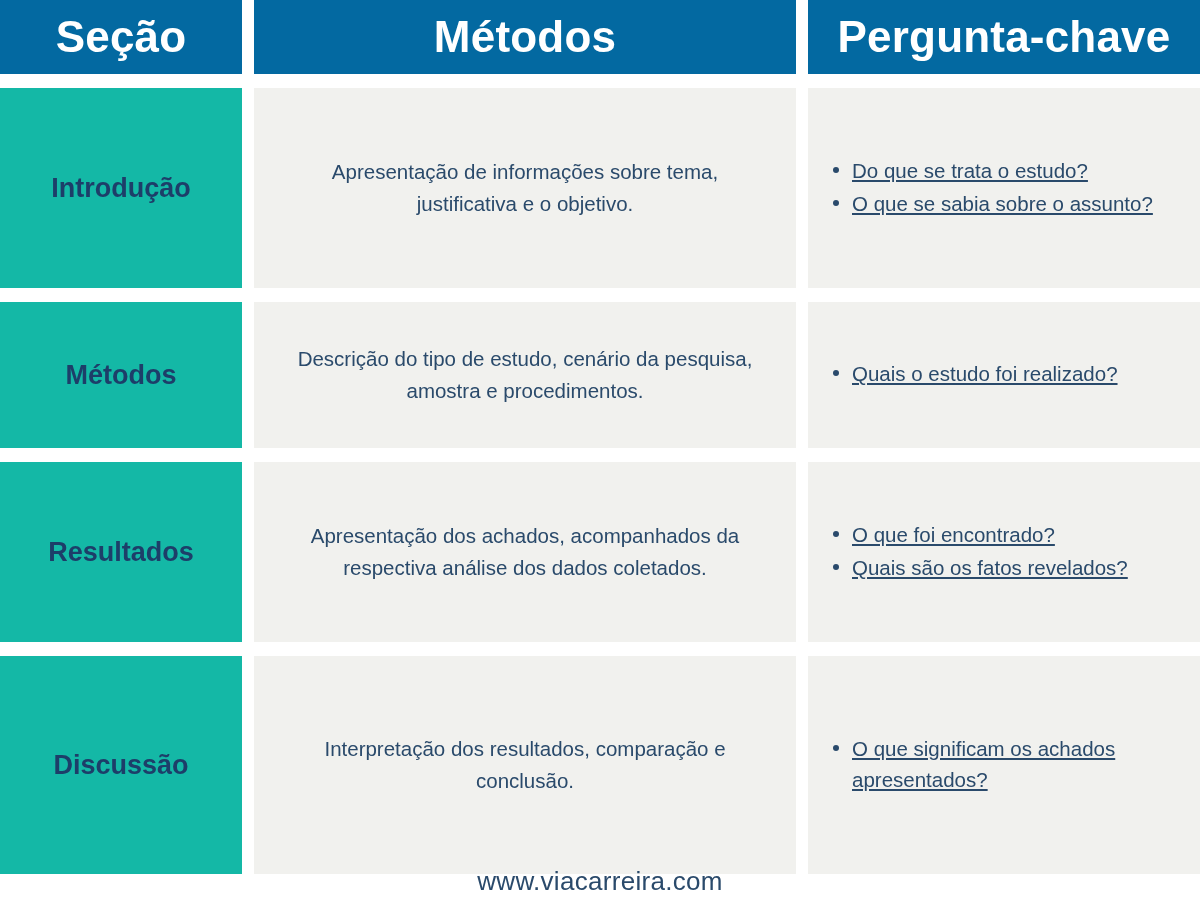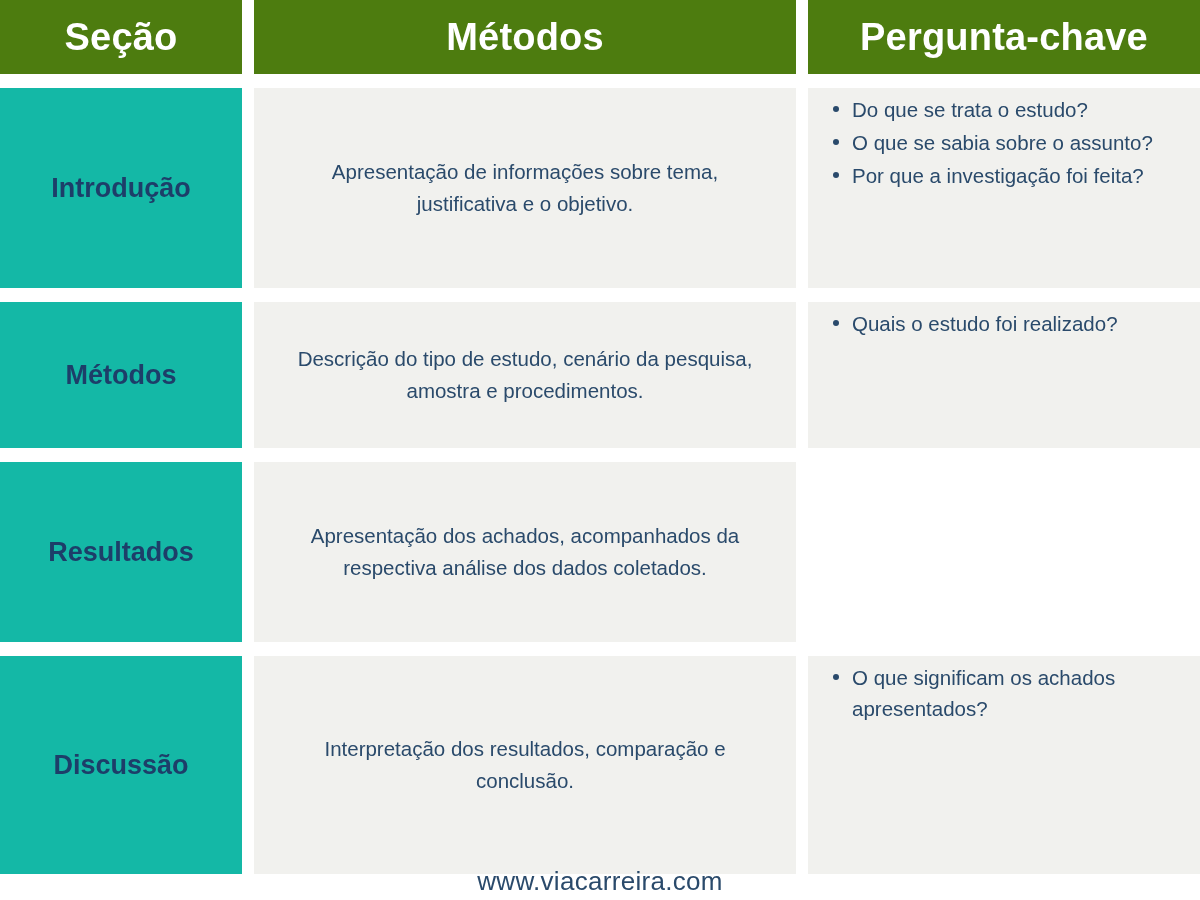--- a/index.html
+++ b/index.html
@@ -23,27 +23,27 @@
   }
 
   
   .header-row {
     display: flex;
     width: 1200px;
     height: 74px;
     gap: 12px;
   }
   .header-cell {
-    background: #4d7c0f;
+    background: #0369a1;
     color: #ffffff;
     display: flex;
     align-items: center;
     justify-content: center;
     font-weight: bold;
-    font-size: 38px;
+    font-size: 44px;
     letter-spacing: 0.2px;
     box-sizing: border-box;
   }
   .col-1 { width: 242px; flex: 0 0 242px; }
   .col-2 { width: 542px; flex: 0 0 542px; }
   .col-3 { width: 392px; flex: 0 0 392px; }
 
   
   .body-rows {
     display: flex;
@@ -81,24 +81,26 @@
     text-align: center;
     font-size: 20.5px;
     line-height: 1.55;
     padding: 6px 28px;
     box-sizing: border-box;
   }
   .cell-question {
     background: #f1f1ee;
     color: #2a4a6b;
     display: flex;
+    align-items: center;
     font-size: 20.5px;
     line-height: 1.52;
     padding: 6px 18px 6px 10px;
     box-sizing: border-box;
+    text-decoration: underline;
   }
   .q-list {
     margin: 0;
     padding-left: 34px;
     list-style: none;
   }
   .q-list li {
     position: relative;
     margin: 0 0 2px 0;
   }
@@ -145,41 +147,46 @@
 
     <div class="data-row row-h-1">
       <div class="cell-section col-1">Introdução</div>
       <div class="cell-content col-2">
         <span>Apresentação de informações sobre tema, justificativa e o objetivo.</span>
       </div>
       <div class="cell-question col-3">
         <ul class="q-list">
           <li>Do que se trata o estudo?</li>
           <li>O que se sabia sobre o assunto?</li>
-          <li>Por que a investigação foi feita?</li>
         </ul>
       </div>
     </div>
 
     <div class="data-row row-h-2">
       <div class="cell-section col-1">Métodos</div>
       <div class="cell-content col-2">
         <span>Descrição do tipo de estudo, cenário da pesquisa, amostra e procedimentos.</span>
       </div>
       <div class="cell-question col-3">
         <ul class="q-list">
           <li>Quais o estudo foi realizado?</li>
         </ul>
       </div>
     </div>
 
     <div class="data-row row-h-3">
       <div class="cell-section col-1">Resultados</div>
       <div class="cell-content col-2">
         <span>Apresentação dos achados, acompanhados da respectiva análise dos dados coletados.</span>
+      </div>
+      <div class="cell-question col-3">
+        <ul class="q-list">
+          <li>O que foi encontrado?</li>
+          <li>Quais são os fatos revelados?</li>
+        </ul>
       </div>
     </div>
 
     <div class="data-row row-h-4">
       <div class="cell-section col-1">Discussão</div>
       <div class="cell-content col-2">
         <span>Interpretação dos resultados, comparação e conclusão.</span>
       </div>
       <div class="cell-question col-3">
         <ul class="q-list">

